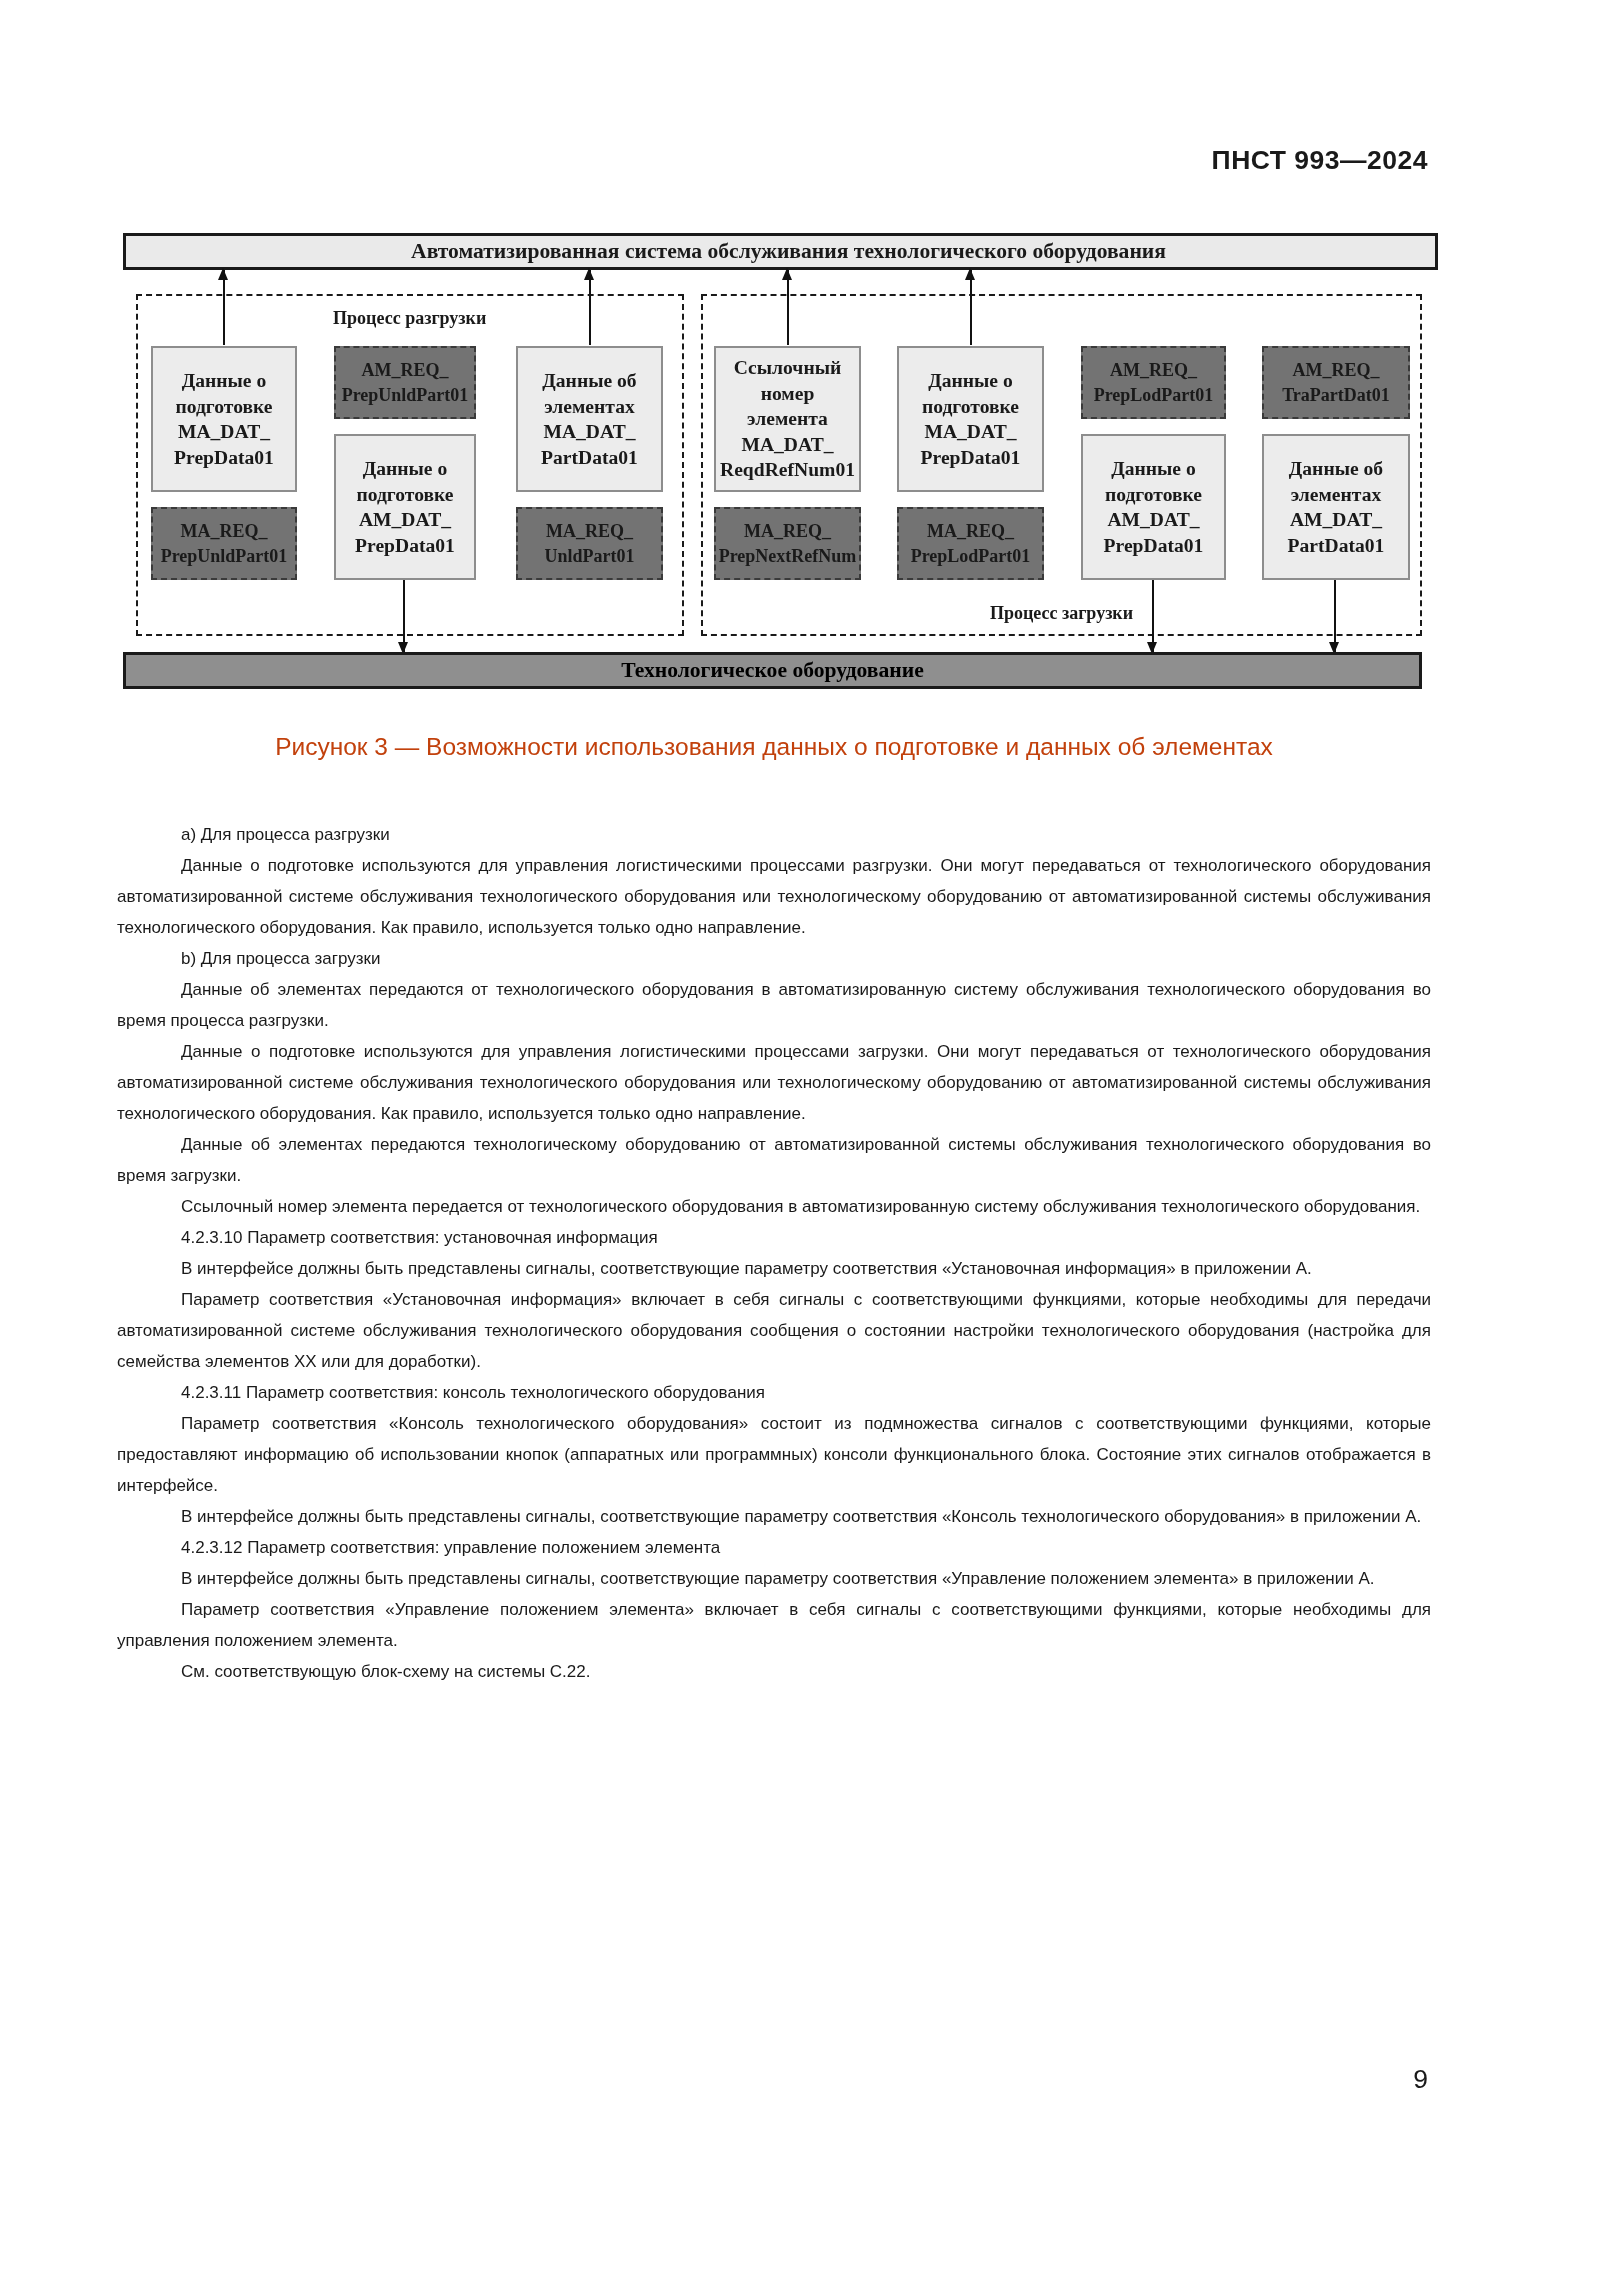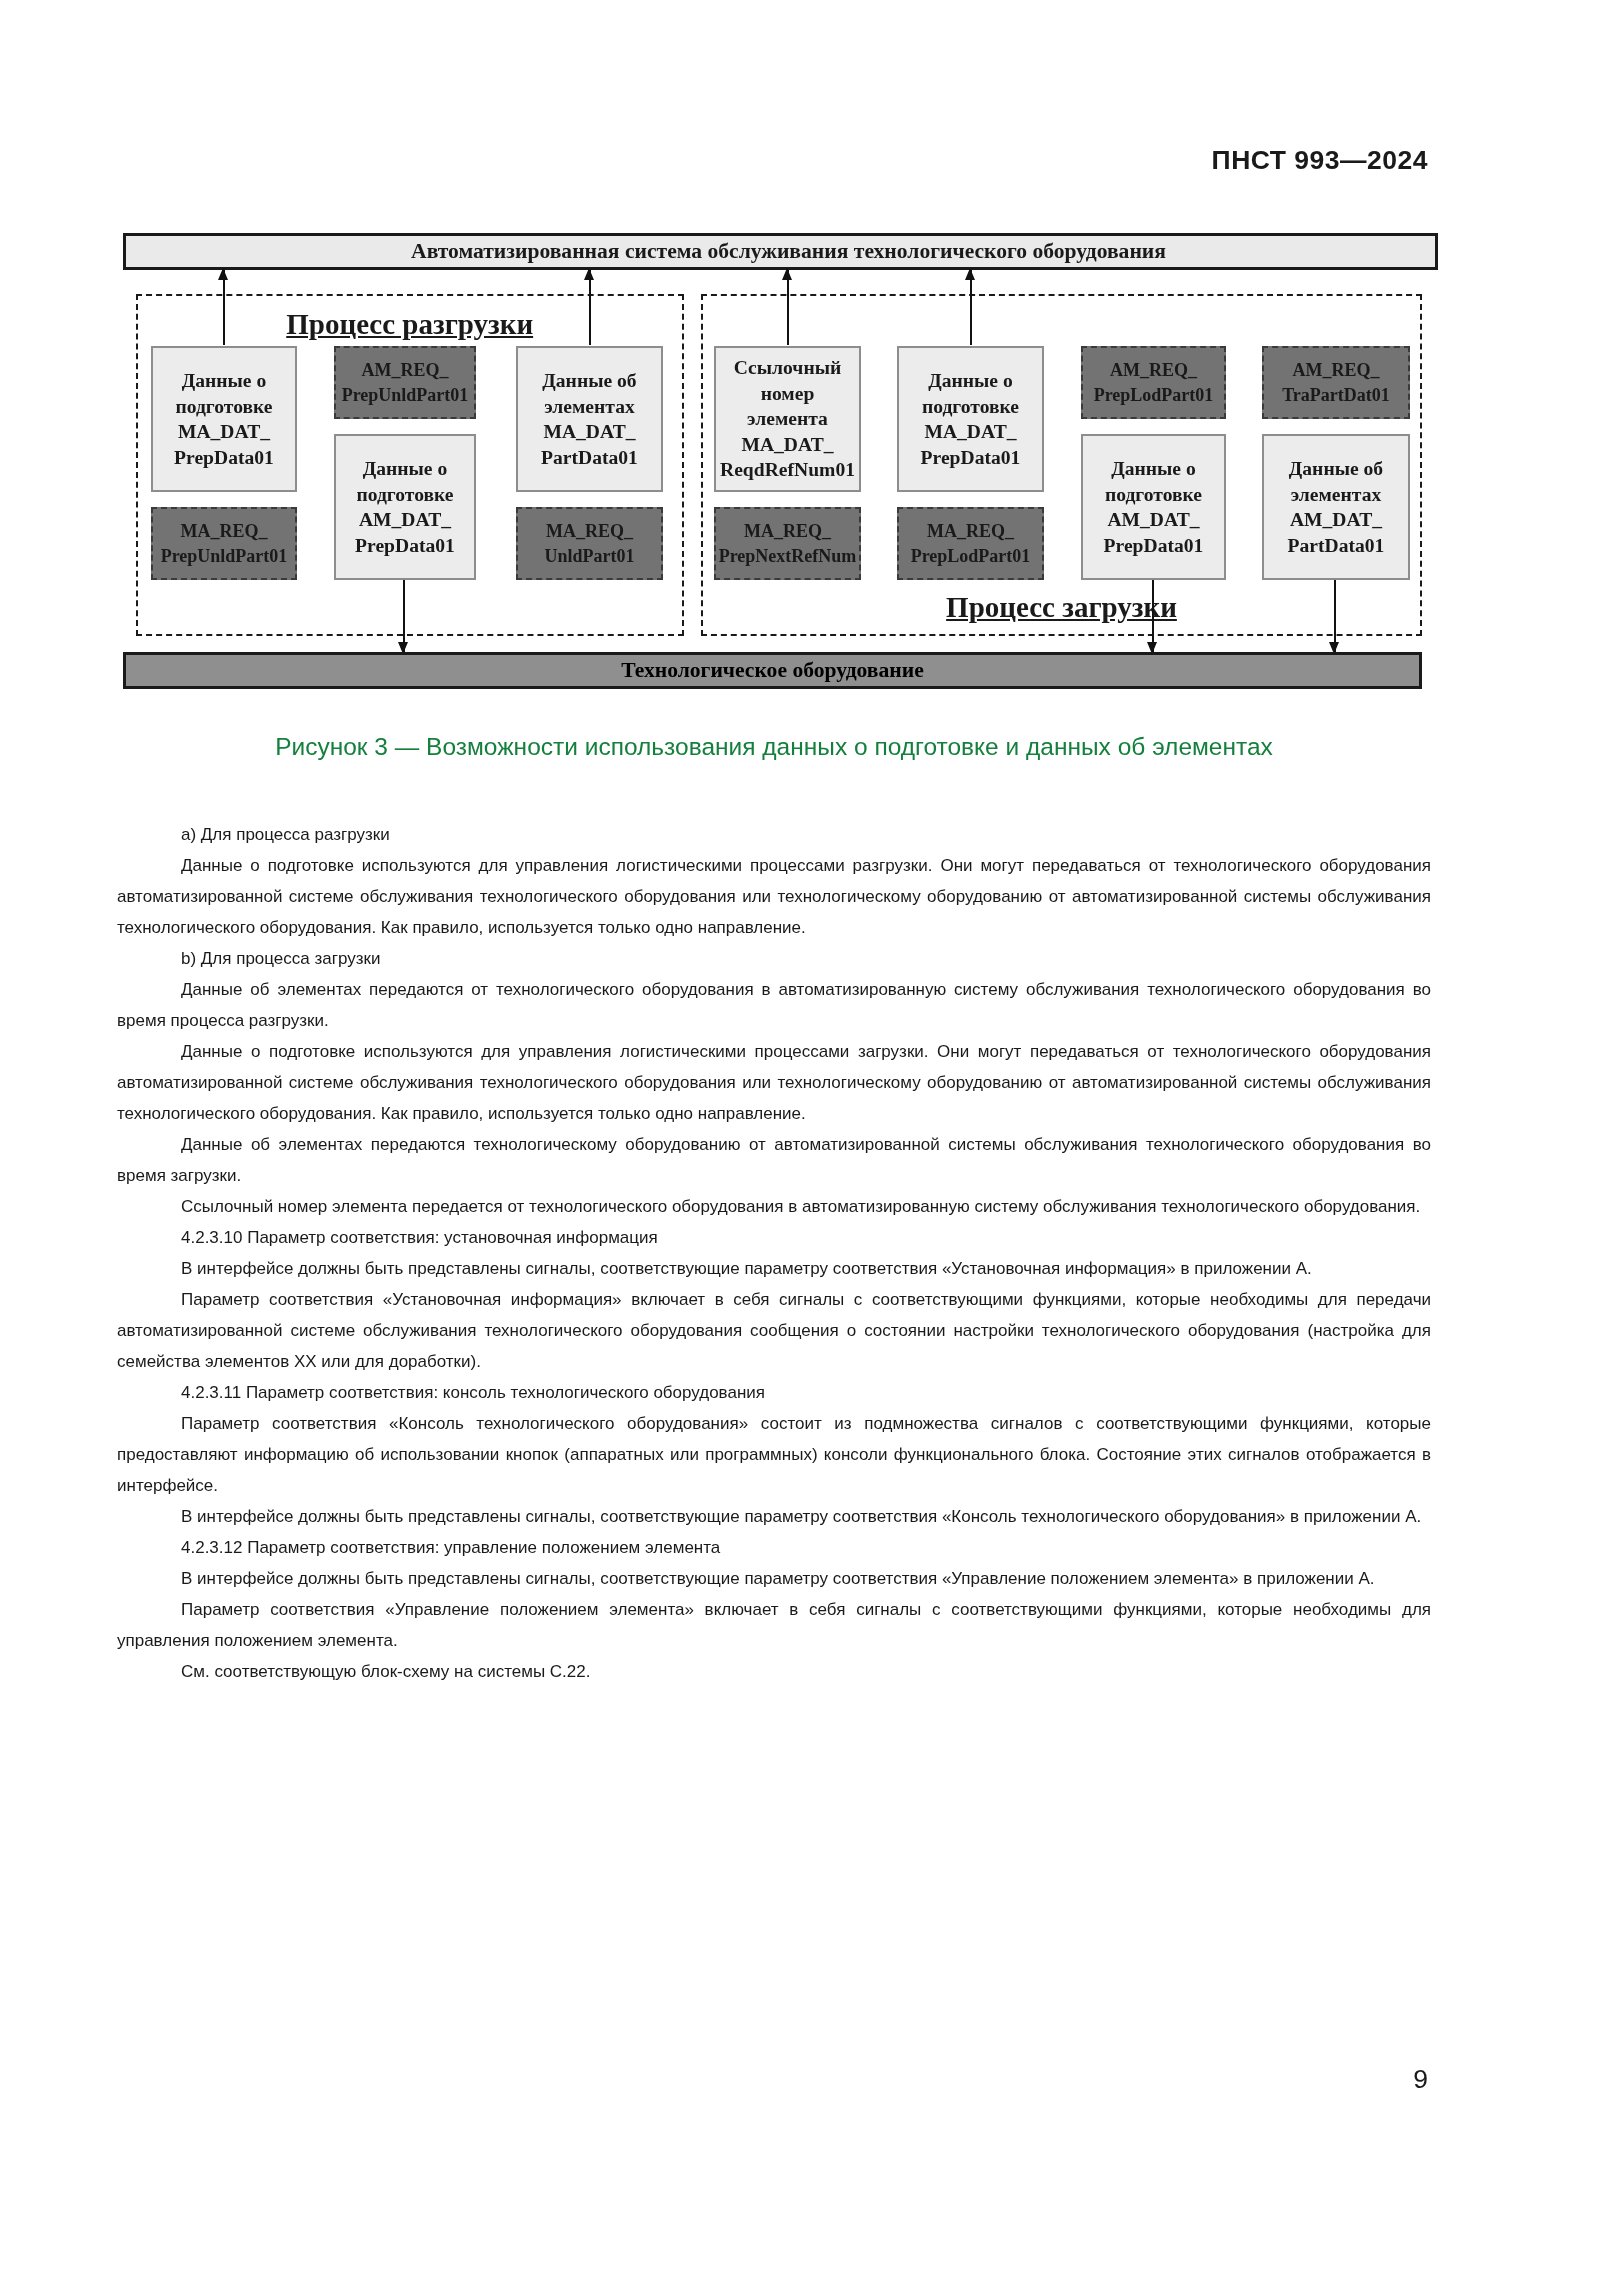--- a/index.html
+++ b/index.html
@@ -33,21 +33,21 @@
   .sys-bar{top:0;background:#eaeaea;padding-left:16px;}
   .equip-bar{top:419px;background:#8f8f8f;color:#000;justify-content:center;}
   .group{
     position:absolute;top:61px;height:338px;
     border:2px dashed #1a1a1a;
   }
   .group-unload{left:12.7px;width:544px;}
   .group-load{left:578px;width:717px;}
   .group-label{
     position:absolute;left:0;right:0;text-align:center;
-    font-weight:bold;font-size:29px;text-decoration:underline;
+    font-weight:bold;font-size:18px;
   }
   .label-top{top:11.8px;}
   .label-bottom{bottom:9.8px;}
   .dbox{
     position:absolute;
     background:#ececec;border:2px solid #8d8d8d;
     display:flex;align-items:center;justify-content:center;
     text-align:center;white-space:pre-line;
     font-weight:bold;font-size:19.6px;line-height:25.5px;
     box-sizing:border-box;
@@ -79,21 +79,21 @@
     content:"";position:absolute;left:-4.9px;
     border-left:5.9px solid transparent;border-right:5.9px solid transparent;
   }
   .arrow.up{top:37px;height:75px;}
   .arrow.up::after{top:-2px;border-bottom:12.7px solid #111;}
   .arrow.down{top:347px;height:72px;}
   .arrow.down::after{bottom:-2px;border-top:12.7px solid #111;}
   
   .caption{
     position:absolute;left:117px;width:1314px;top:733px;
-    text-align:center;font-size:24.5px;color:#15803d;
+    text-align:center;font-size:24.5px;color:#c2410c;
   }
   
   .body-text{
     position:absolute;left:117px;width:1314px;top:819px;
     font-size:17px;line-height:31px;
     text-align:justify;
   }
   .body-text p{margin:0;text-indent:64px;}
   
   .page-number{

